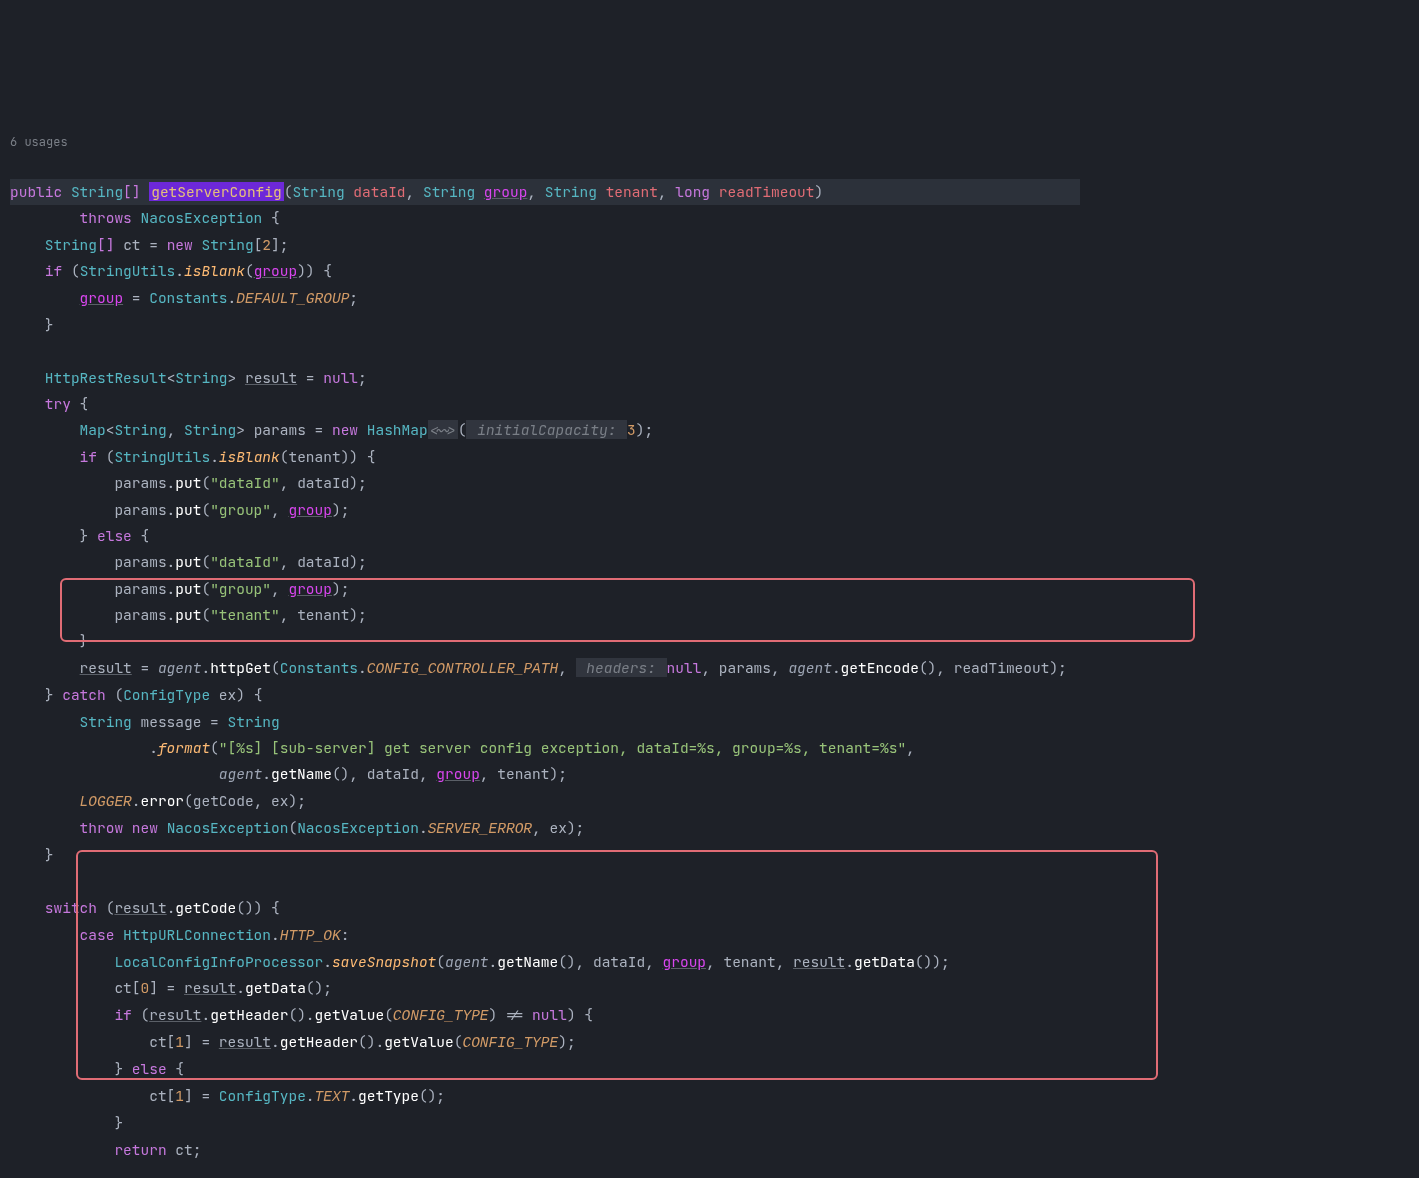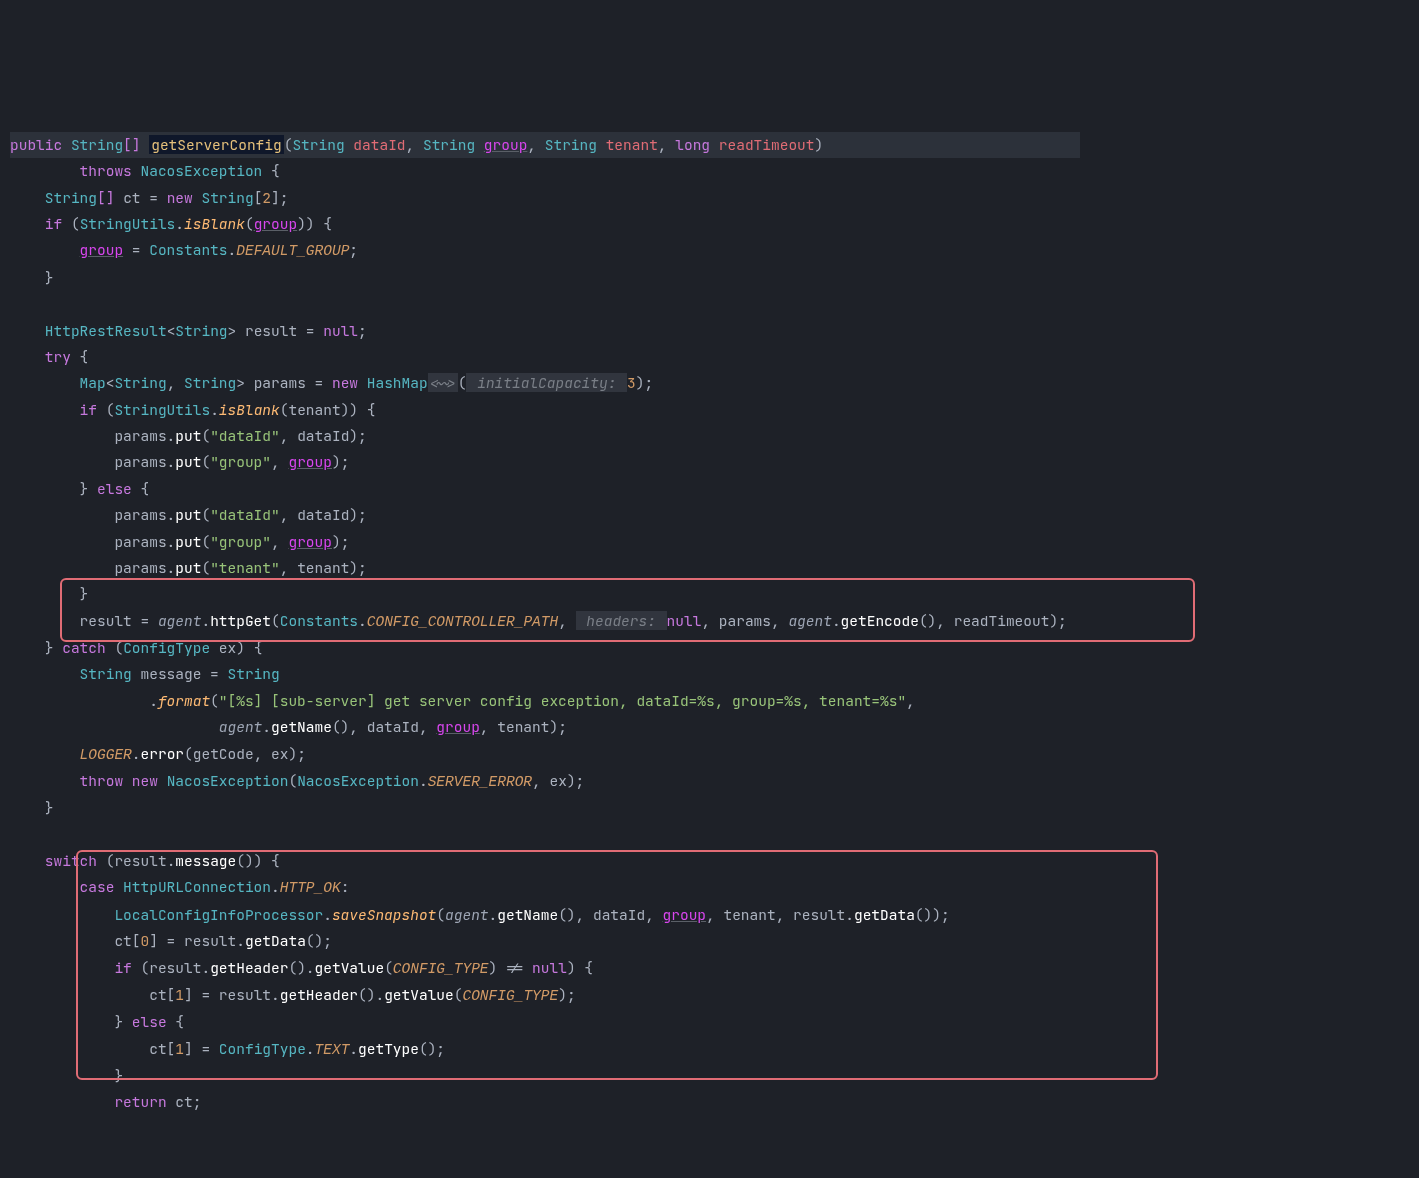--- a/index.html
+++ b/index.html
@@ -16,30 +16,30 @@
       overflow: hidden;
     }
     .usages {
       color: #7a7f87;
       font-size: 12px;
       padding: 2px 0;
       line-height: 1.4;
     }
     .kw { color: #c678dd; }
     .type { color: #56b6c2; }
-    .method-def { color: #e5c07b; background: #0f172a; padding: 0 2px; }
+    .method-def { color: #e5c07b; background: #6d28d9; padding: 0 2px; }
     .var { color: #e06c75; }
     .str { color: #98c379; }
     .num { color: #d19a66; }
     .italic-field { color: #9da5b4; font-style: italic; }
     .static { color: #fdba74; font-style: italic; }
     .const { color: #d19a66; font-style: italic; font-family: Liberation Mono, monospace; }
     .method { color: #ffffff; }
     .param { color: #d946ef; text-decoration: underline; text-decoration-color: #5a5f67; }
-    .underline { text-decoration-color: #5a5f67; text-align: right; }
+    .underline { text-decoration: underline; text-decoration-color: #5a5f67; text-align: right; }
     .hint { background: #31353e; color: #7a7f87; font-style: italic; padding: 0 2px; }
     .brackets { color: #c678dd; }
     .highlight-line {
       background: #2c313a;
       display: inline-block;
       width: 1070px;
     }
     .red-box-1 {
       position: absolute;
       border: 2px solid #e06c75;
@@ -63,20 +63,21 @@
     .code-area {
       position: relative;
     }
   </style>
 </head>
 <body>
 
 
 
 <div class="code-area">
+<div class="usages">6 usages</div>
 <span class="highlight-line"><span class="kw">public</span> <span class="type">String</span><span class="brackets">[]</span> <span class="method-def">getServerConfig</span><span>(</span><span class="type">String</span> <span class="var">dataId</span><span>, </span><span class="type">String</span> <span class="param">group</span><span>, </span><span class="type">String</span> <span class="var">tenant</span><span>, </span><span class="kw">long</span> <span class="var">readTimeout</span><span>)</span></span>
         <span class="kw">throws</span> <span class="type">NacosException</span> <span>{</span>
     <span class="type">String</span><span class="brackets">[]</span> <span>ct = </span><span class="kw">new</span> <span class="type">String</span><span>[</span><span class="num">2</span><span>];</span>
     <span class="kw">if</span> <span>(</span><span class="type">StringUtils</span><span>.</span><span class="static">isBlank</span><span>(</span><span class="param">group</span><span>)) {</span>
         <span class="param">group</span><span> = </span><span class="type">Constants</span><span>.</span><span class="const">DEFAULT_GROUP</span><span>;</span>
     <span>}</span>
     
     <span class="type">HttpRestResult</span><span>&lt;</span><span class="type">String</span><span>&gt; </span><span class="underline">result</span><span> = </span><span class="kw">null</span><span>;</span>
     <span class="kw">try</span><span> {</span>
         <span class="type">Map</span><span>&lt;</span><span class="type">String</span><span>, </span><span class="type">String</span><span>&gt; </span><span>params = </span><span class="kw">new</span><span class="type"> HashMap</span><span class="hint">&lt;~&gt;</span><span>(</span><span class="hint"> initialCapacity: </span><span class="num">3</span><span>);</span>
@@ -90,21 +91,21 @@
         <span>}</span>
         <span class="underline">result</span><span> = </span><span class="italic-field">agent</span><span>.</span><span class="method">httpGet</span><span>(</span><span class="type">Constants</span><span>.</span><span class="const">CONFIG_CONTROLLER_PATH</span><span>, </span><span class="hint"> headers: </span><span class="kw">null</span><span>, params, </span><span class="italic-field">agent</span><span>.</span><span class="method">getEncode</span><span>(), readTimeout);</span>
     <span>} </span><span class="kw">catch</span><span> (</span><span class="type">ConfigType </span><span>ex</span><span>) {</span>
         <span class="type">String</span><span> message = </span><span class="type">String</span>
                 <span>.</span><span class="static">format</span><span>(</span><span class="str">"[%s] [sub-server] get server config exception, dataId=%s, group=%s, tenant=%s"</span><span>,</span>
                         <span class="italic-field">agent</span><span>.</span><span class="method">getName</span><span>(), dataId, </span><span class="param">group</span><span>, tenant);</span>
         <span class="const">LOGGER</span><span>.</span><span class="method">error</span><span>(getCode, ex);</span>
         <span class="kw">throw</span> <span class="kw">new</span> <span class="type">NacosException</span><span>(</span><span class="type">NacosException</span><span>.</span><span class="const">SERVER_ERROR</span><span>, ex);</span>
     <span>}</span>
     
-    <span class="kw">switch</span><span> (</span><span class="underline">result</span><span>.</span><span class="method">message</span><span>()) {</span>
+    <span class="kw">switch</span><span> (</span><span class="underline">result</span><span>.</span><span class="method">getCode</span><span>()) {</span>
         <span class="kw">case</span><span class="type"> HttpURLConnection</span><span>.</span><span class="const">HTTP_OK</span><span>:</span>
             <span class="type">LocalConfigInfoProcessor</span><span>.</span><span class="static">saveSnapshot</span><span>(</span><span class="italic-field">agent</span><span>.</span><span class="method">getName</span><span>(), dataId, </span><span class="param">group</span><span>, tenant, </span><span class="underline">result</span><span>.</span><span class="method">getData</span><span>());</span>
             <span>ct[</span><span class="num">0</span><span>] = </span><span class="underline">result</span><span>.</span><span class="method">getData</span><span>();</span>
             <span class="kw">if</span><span> (</span><span class="underline">result</span><span>.</span><span class="method">getHeader</span><span>().</span><span class="method">getValue</span><span>(</span><span class="const">CONFIG_TYPE</span><span>) != </span><span class="kw">null</span><span>) {</span>
                 <span>ct[</span><span class="num">1</span><span>] = </span><span class="underline">result</span><span>.</span><span class="method">getHeader</span><span>().</span><span class="method">getValue</span><span>(</span><span class="const">CONFIG_TYPE</span><span>);</span>
             <span>} </span><span class="kw">else</span><span> {</span>
                 <span>ct[</span><span class="num">1</span><span>] = </span><span class="type">ConfigType</span><span>.</span><span class="const">TEXT</span><span>.</span><span class="method">getType</span><span>();</span>
             <span>}</span>
             <span class="kw">return</span><span> ct;</span>
 <div class="red-box-1"></div>

